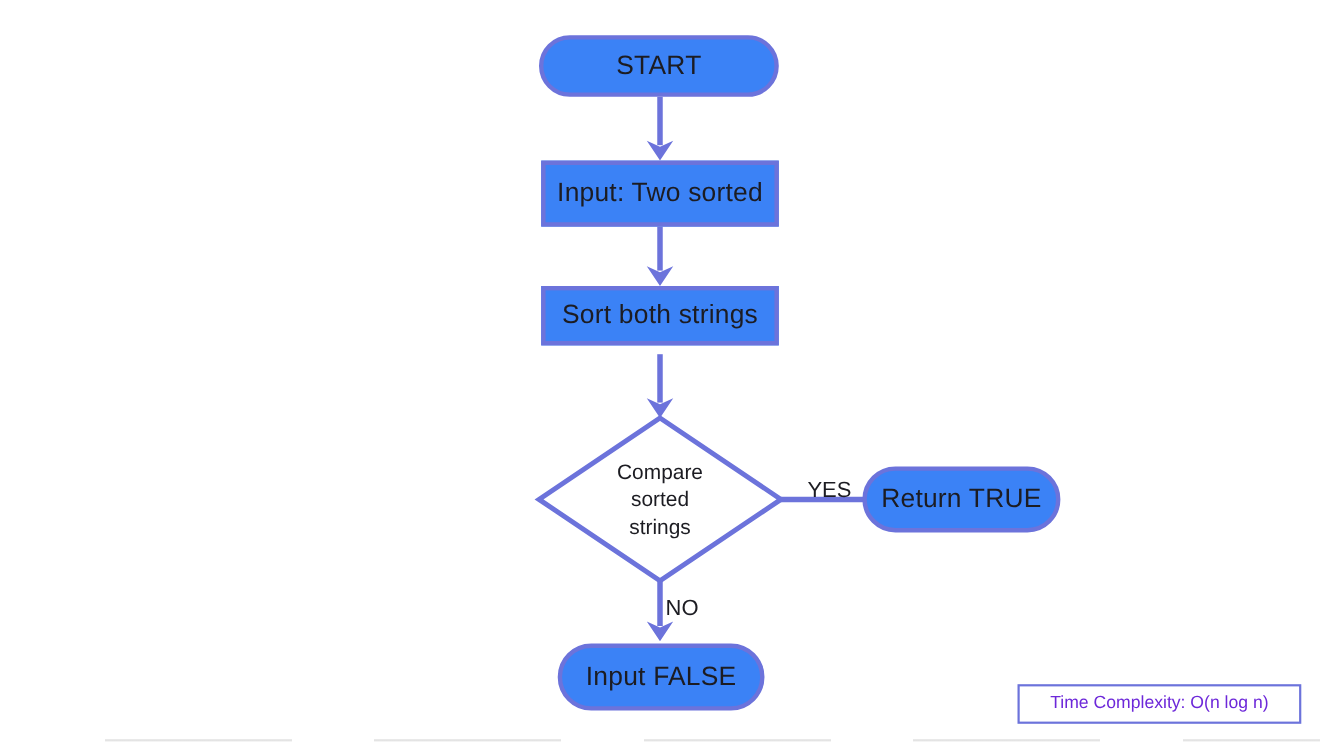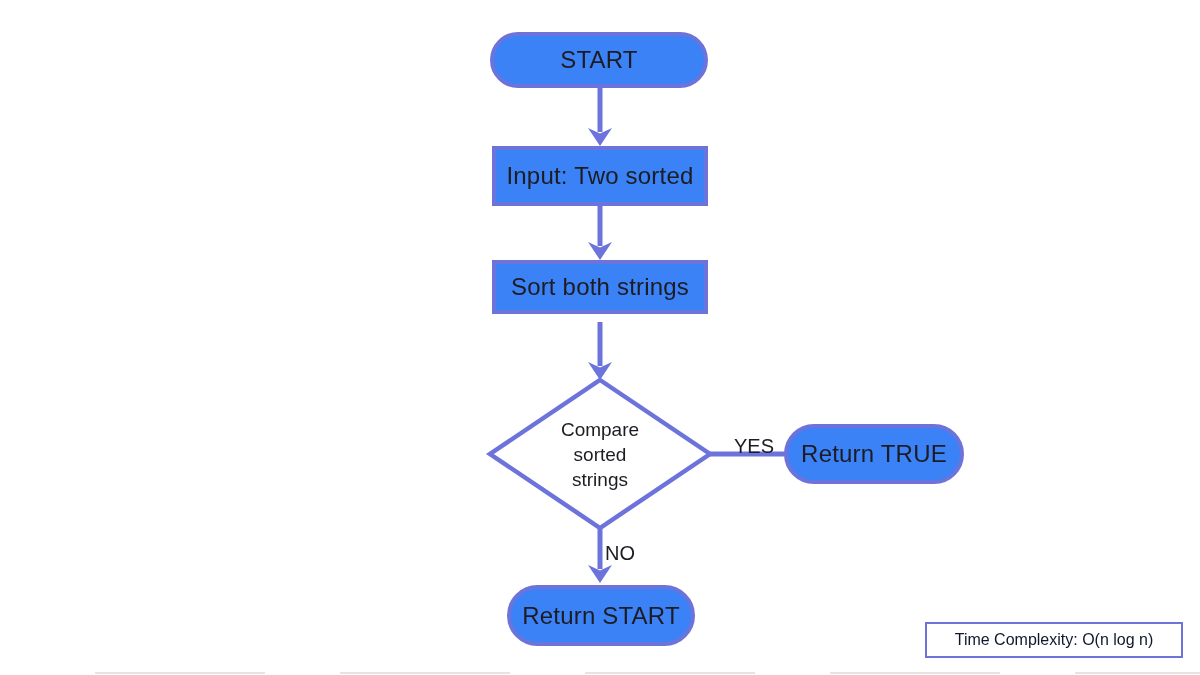--- a/index.html
+++ b/index.html
@@ -51,21 +51,21 @@
   .note {
     position: absolute;
     left: 925px; top: 622px;
     width: 258px; height: 36px;
     border: 2px solid var(--accent);
     background: #ffffff;
     display: flex;
     align-items: center;
     justify-content: center;
     font-size: 16px;
-    color: #0f172a;
+    color: #6d28d9;
   }
   .bottom-artifact {
     position: absolute;
     left: 95px; top: 672px;
     width: 1105px; height: 2px;
     background: repeating-linear-gradient(90deg,
       #dddddd 0px, #dddddd 170px,
       transparent 170px, transparent 245px);
     opacity: 0.8;
   }
@@ -117,21 +117,21 @@
     <span>Sort both strings</span>
   </div>
 
   <div class="label diamond-label" style="left:552px; top:414px; width:96px; height:80px;">Compare sorted strings</div>
 
   <div class="node stadium" style="left:784px; top:424px; width:180px; height:60px;">
     <span>Return TRUE</span>
   </div>
 
   <div class="node stadium" style="left:507px; top:585px; width:188px; height:61px;">
-    <span>Return START</span>
+    <span>Input FALSE</span>
   </div>
 
   <div class="label" style="left:726px; top:433px; width:56px; height:26px;">YES</div>
 
   <div class="label" style="left:599px; top:540px; width:42px; height:26px;">NO</div>
 
   <div class="note">
     <span>Time Complexity: O(n log n)</span>
   </div>
 

